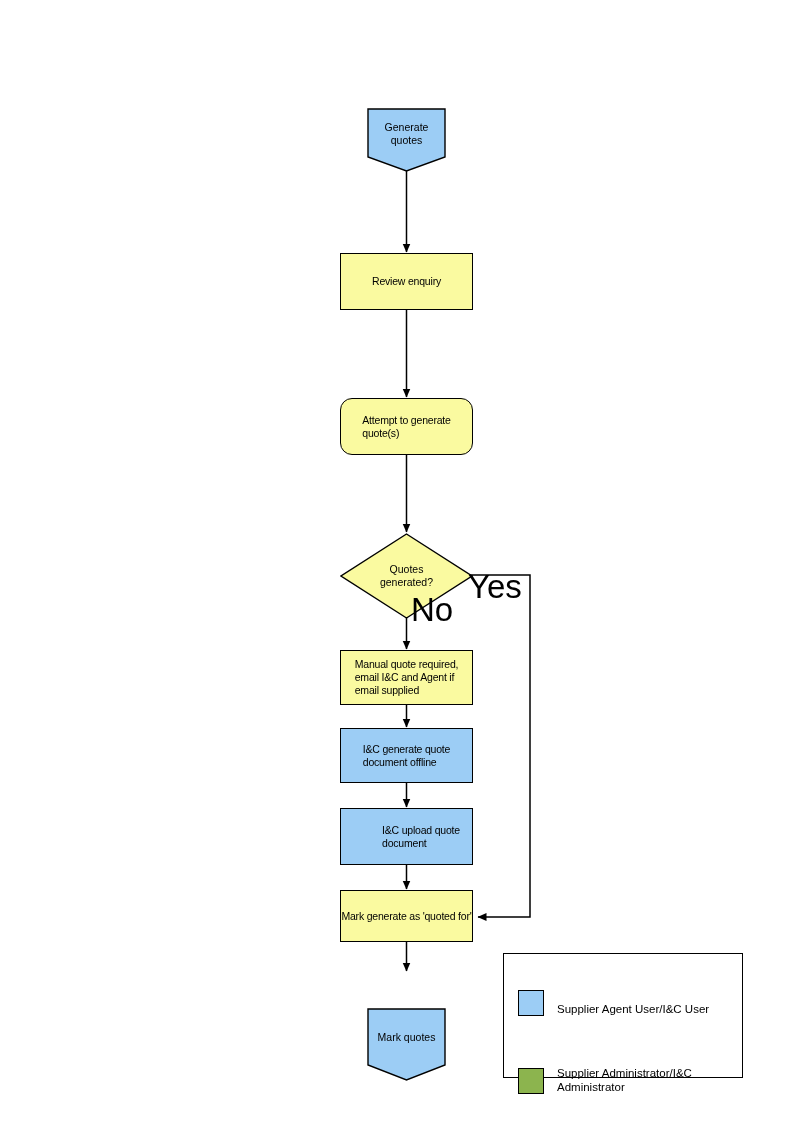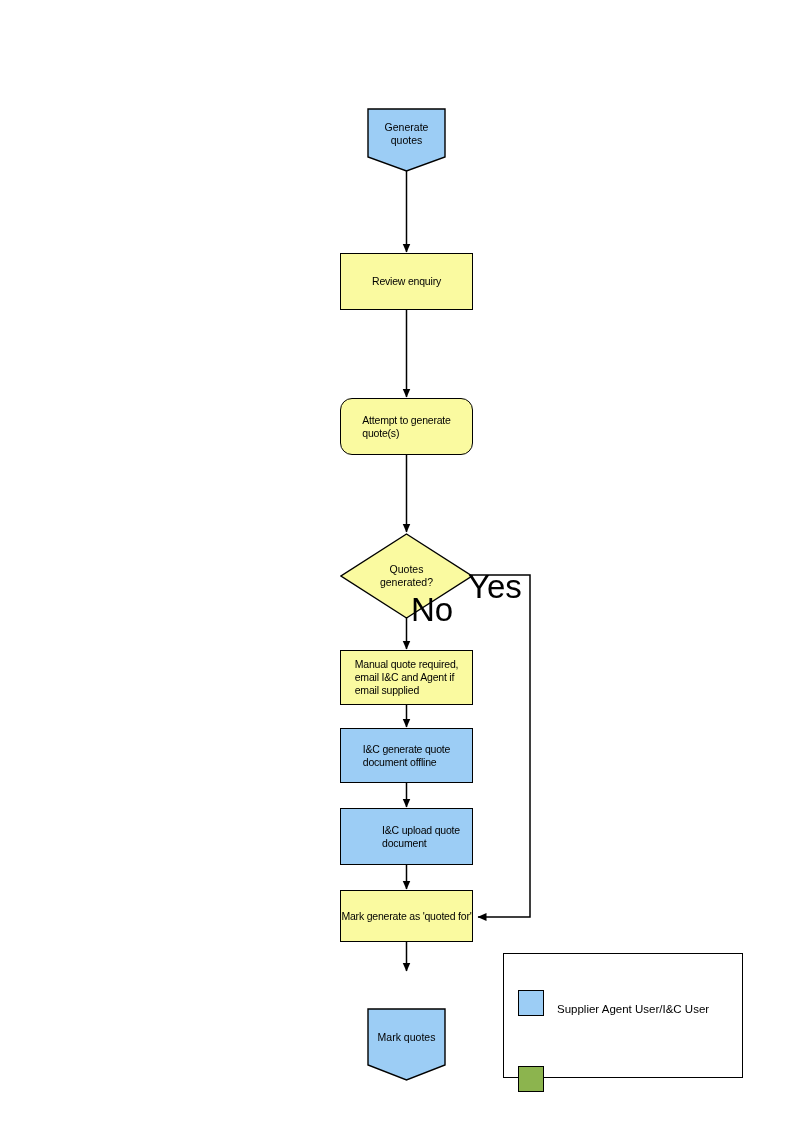--- a/index.html
+++ b/index.html
@@ -203,14 +203,16 @@
 <div class="legend" style="left:503px; top:953px; width:240px; height:125px;">
 
   <div class="legend-row" style="left:14px; top:12px;">
     <span class="swatch" style="background:#9ccdf5;"></span>
     <span class="legend-text">Supplier Agent User/I&amp;C User</span>
   </div>
 
 
   <div class="legend-row" style="left:14px; top:88px;">
     <span class="swatch" style="background:#8cb44e;"></span>
+    <span class="legend-text" style="padding-top:0;">Supplier Administrator/I&amp;C
+Administrator</span>
   </div>
 </div>
 
 </body></html>

